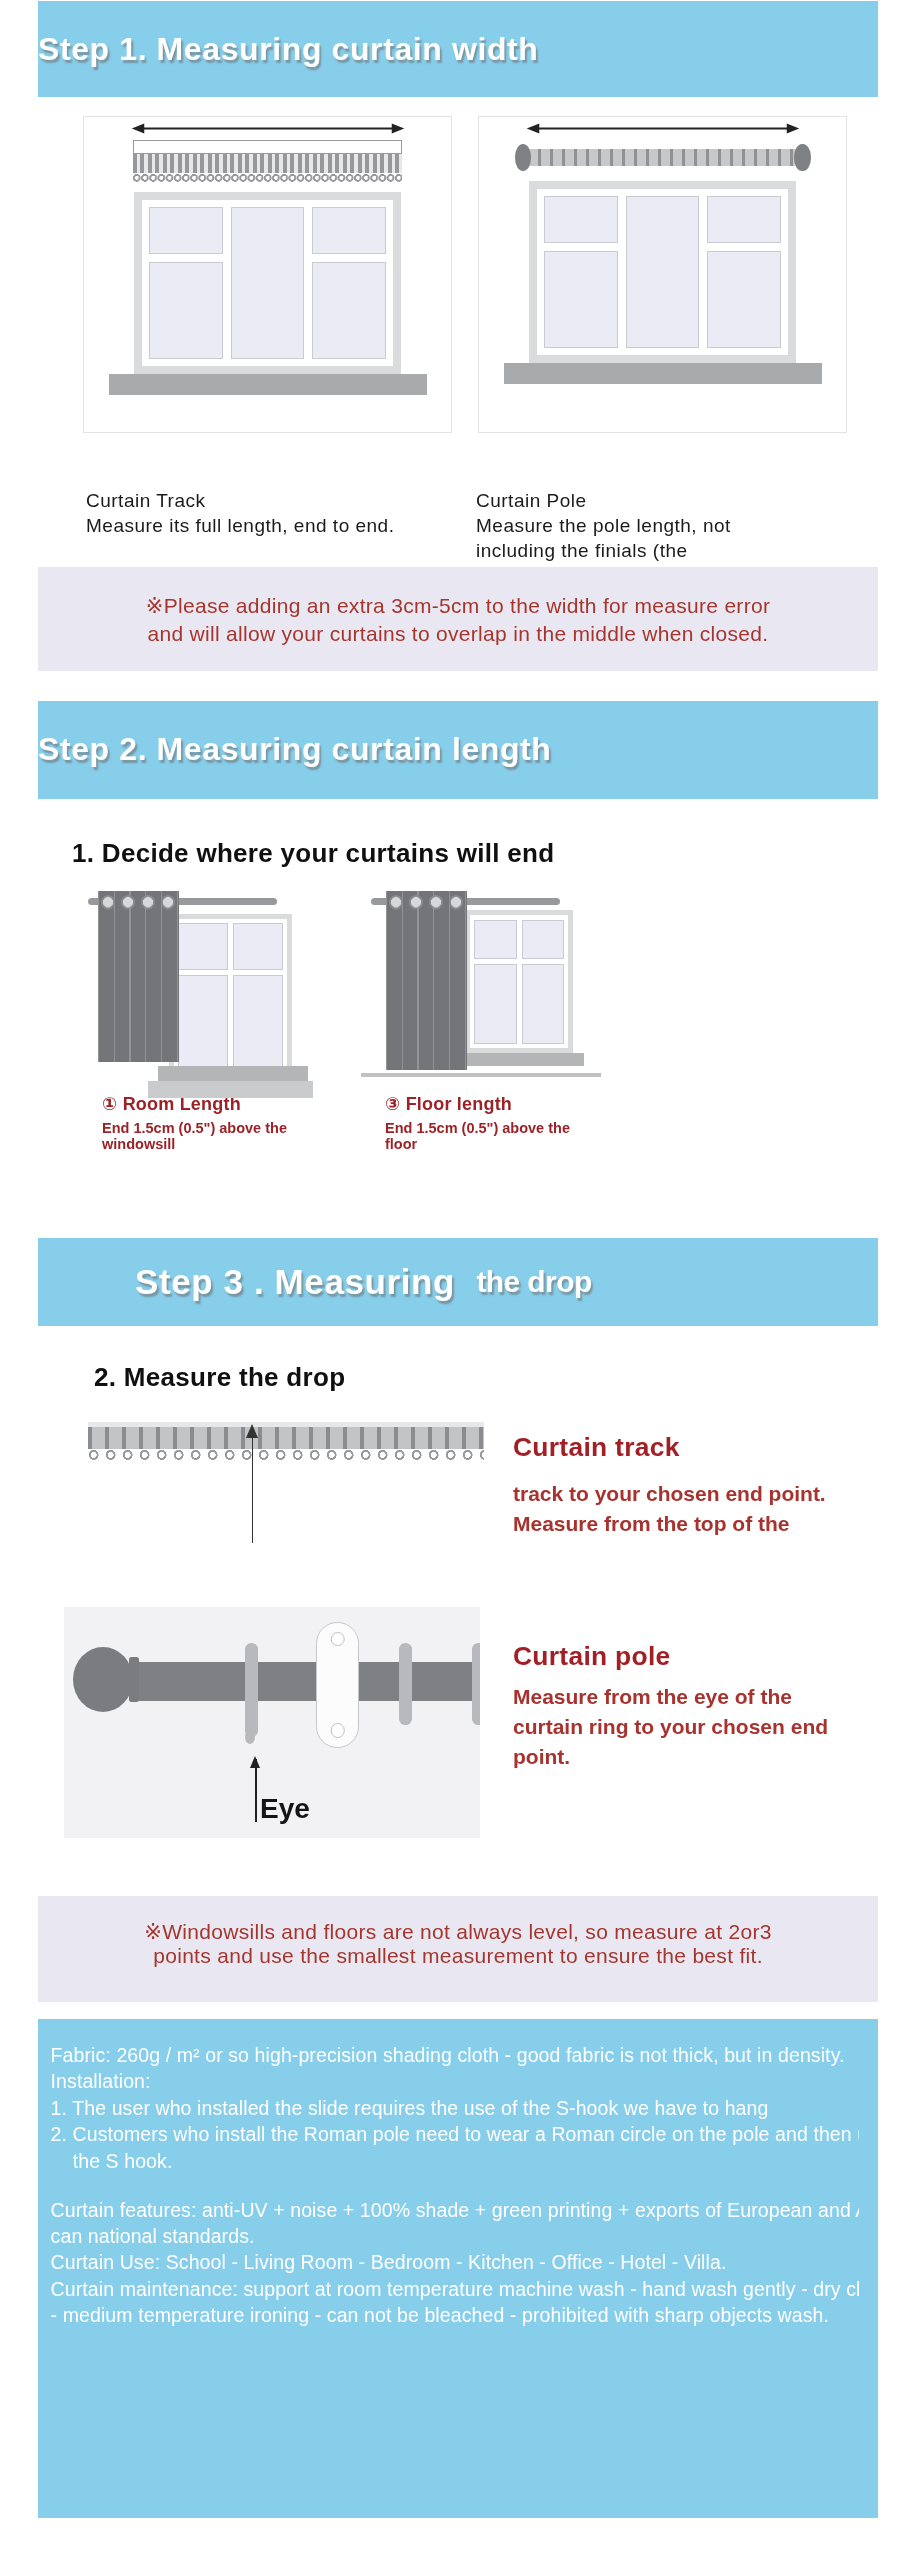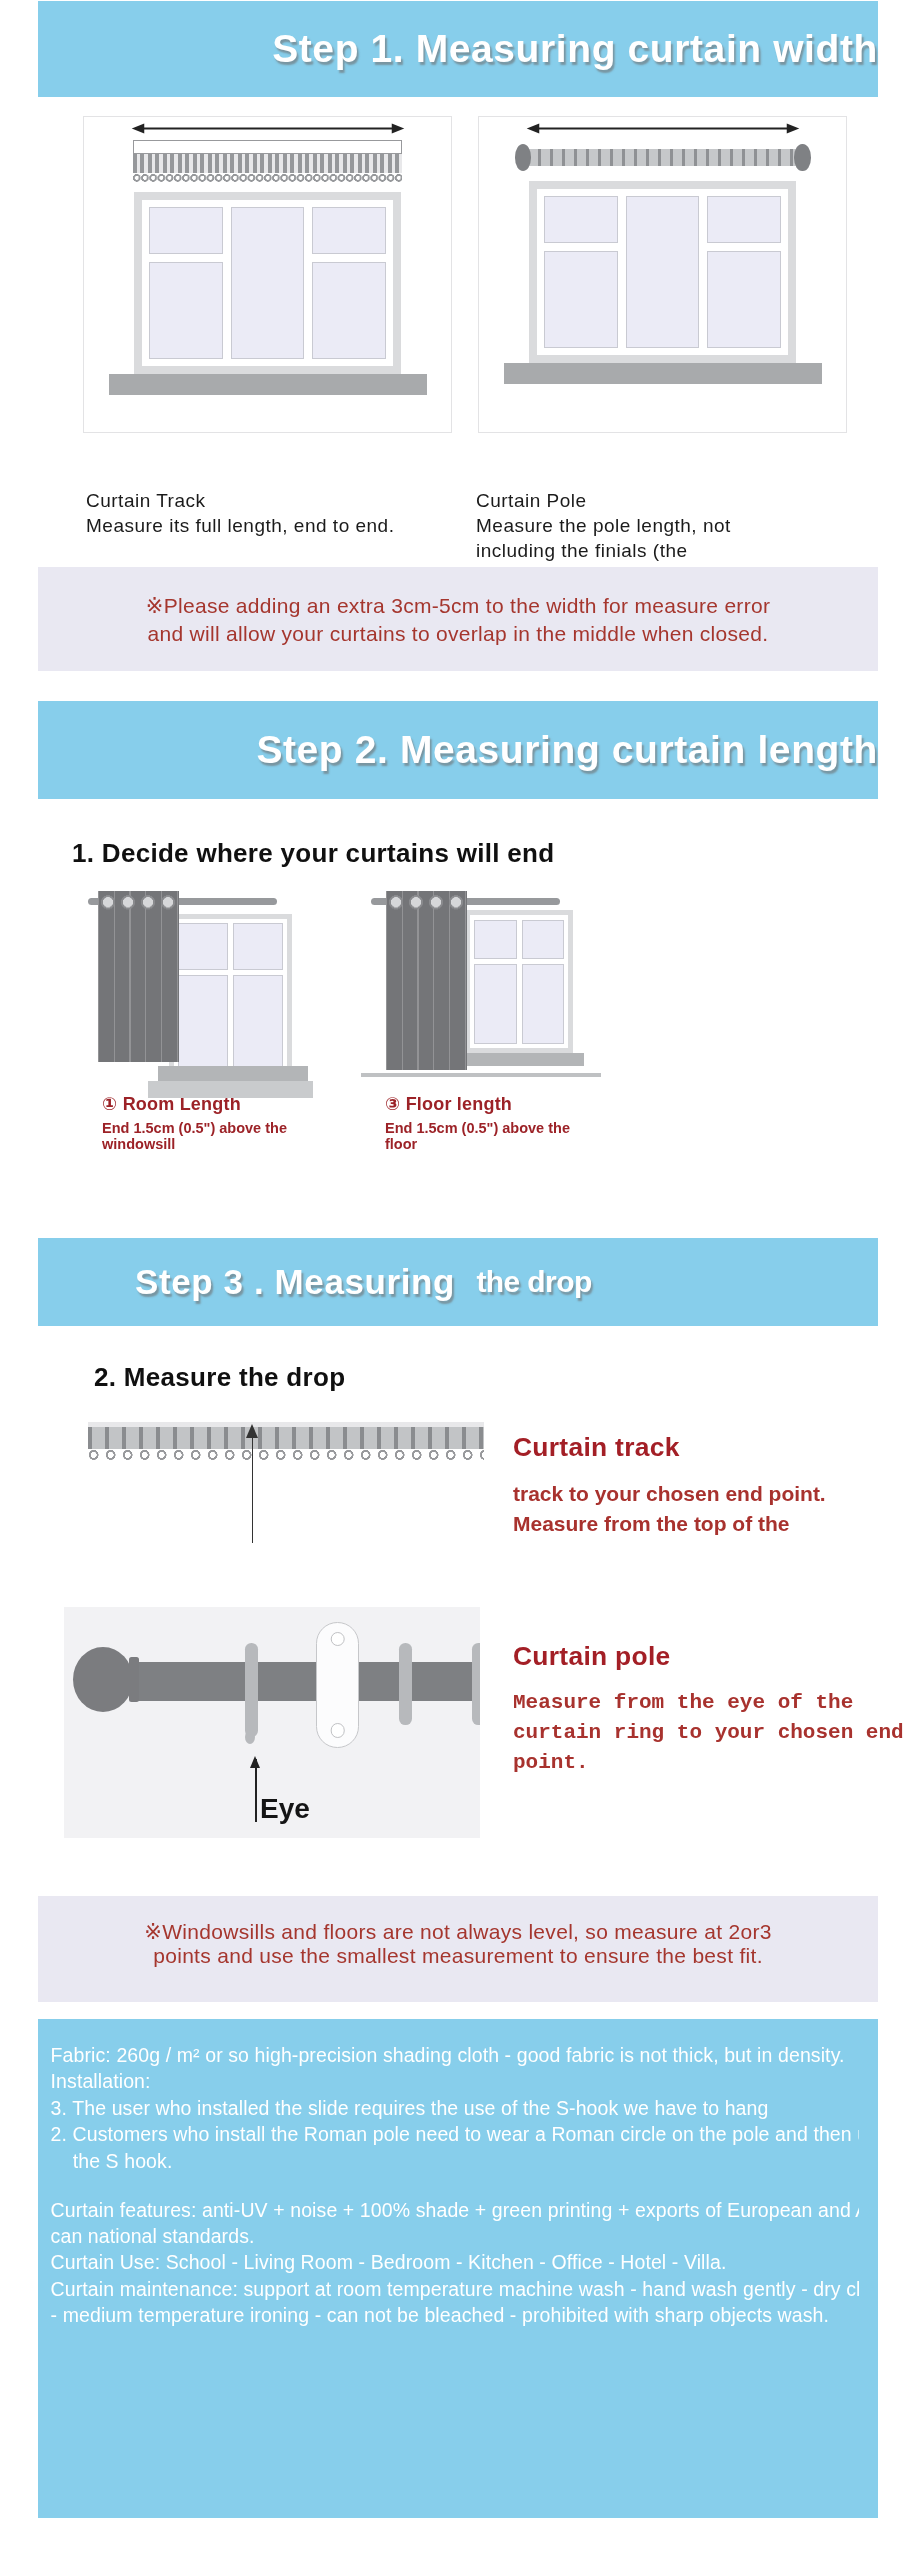--- a/index.html
+++ b/index.html
@@ -2,22 +2,22 @@
 <html style="font-size:10px"><head>
 <meta charset="utf-8">
 <style>
   * { margin:0; padding:0; box-sizing:border-box; }
   html,body { background:#ffffff; }
   body { font-family:"Liberation Sans","DejaVu Sans",sans-serif; }
   .page { width:910px; height:2576px; margin:0 auto; background:#fff; overflow:hidden; position:relative; }
 
   
   .banner { background:#87CEEB; margin:0 32px 0 38px; height:96px;
-            display:flex; align-items:center; justify-content:flex-end;
-            color:#fff; font-weight:bold; font-size:39px; letter-spacing:0.6px;
+            display:flex; align-items:center; justify-content:flex-start;
+            color:#fff; font-weight:bold; font-size:32px; letter-spacing:0.6px;
             text-shadow:1.9px 2.5px 1.9px rgba(110,110,110,0.6); }
   .banner--step1 { margin-top:1.3px; }
   .banner--step2 { margin-top:30px; height:98px; }
   .banner--step3 { margin-top:86px; height:88px; justify-content:flex-start; padding-left:97px; font-size:35px; }
   .banner-sub { font-size:30px; letter-spacing:-0.6px; margin-left:21.4px; }
 
   
   .intro { margin:31px 38px 0 86px; font-size:19px; color:#1c1c1c; letter-spacing:0.4px; line-height:33px; }
 
   
@@ -97,21 +97,21 @@
                 background-image:radial-gradient(circle at 5.7px 5.7px,#ffffff 2.8px,#98999C 3.1px 4.7px,rgba(0,0,0,0) 5px);
                 background-size:17px 12.6px; background-repeat:repeat-x; }
   .up-arrow { position:absolute; left:252px; top:34px; height:116px; width:1.3px; background:#333; }
   .up-arrow::before { content:""; position:absolute; top:-2.5px; left:-5.7px;
                 border-left:6.3px solid transparent; border-right:6.3px solid transparent; border-bottom:14px solid #333; }
   .fig-text { position:absolute; left:513px; }
   .track-text { top:39px; }
   .pole-text { top:34px; }
   .fig-title { font-size:26.4px; font-weight:bold; color:#A31F26; letter-spacing:0.3px; }
   .fig-lines { margin-top:16.4px; font-size:21px; font-weight:bold; color:#A8322E; line-height:30px; }
-  .pole-text .fig-lines { margin-top:16px; line-height:30px;font-family:Liberation Mono, monospace; }
+  .pole-text .fig-lines { margin-top:10px; line-height:30px; }
 
   .pole-section { position:relative; height:231px; }
   .pole-panel { position:absolute; left:64px; top:0; width:416px; height:231px; background:#F2F2F4; overflow:hidden; }
   .pp-ball { position:absolute; left:8.8px; top:40px; width:60px; height:65px; background:#7B7C7F; border-radius:50%; }
   .pp-collar { position:absolute; left:65px; top:50px; width:10px; height:45px; background:#7B7C7F; border-radius:2.5px; }
   .pp-rod { position:absolute; left:74px; top:55px; width:342px; height:39px; background:#7E8083; }
   .pp-ring { position:absolute; width:12.6px; height:82px; top:36px; background:#B7B9BC; border-radius:6.3px; }
   .pp-ring--long { left:181px; height:94px; }
   .pp-ring--b { left:335px; } .pp-ring--c { left:408px; }
   .pp-bracket { position:absolute; left:252px; top:15px; width:43px; height:126px; background:#FCFCFD;
@@ -323,21 +323,21 @@
   </div>
 
   <div class="note-box note-box--2">
     <div>※Windowsills and floors are not always level, so measure at 2or3</div>
     <div>points and use the smallest measurement to ensure the best fit.</div>
   </div>
 
   <div class="info-box">
     <div class="info-line">Fabric: 260g / m² or so high-precision shading cloth - good fabric is not thick, but in density.</div>
     <div class="info-line">Installation:</div>
-    <div class="info-line">3. The user who installed the slide requires the use of the S-hook we have to hang</div>
+    <div class="info-line">1. The user who installed the slide requires the use of the S-hook we have to hang</div>
     <div class="info-line">2. Customers who install the Roman pole need to wear a Roman circle on the pole and then use</div>
     <div class="info-line">    the S hook.</div>
     <div class="info-line info-line--gap">Curtain features: anti-UV + noise + 100% shade + green printing + exports of European and Ameri-</div>
     <div class="info-line">can national standards.</div>
     <div class="info-line">Curtain Use: School - Living Room - Bedroom - Kitchen - Office - Hotel - Villa.</div>
     <div class="info-line">Curtain maintenance: support at room temperature machine wash - hand wash gently - dry cleaning</div>
     <div class="info-line">- medium temperature ironing - can not be bleached - prohibited with sharp objects wash.</div>
   </div>
 
 </div>

